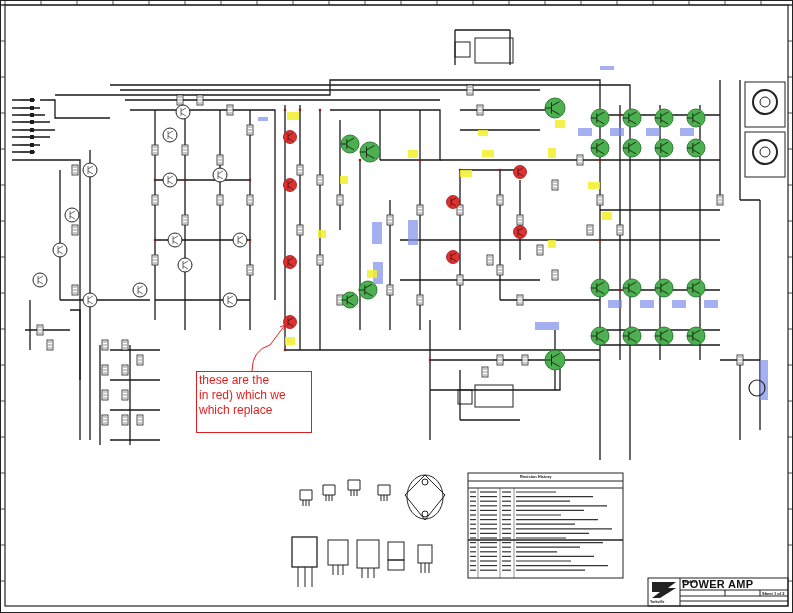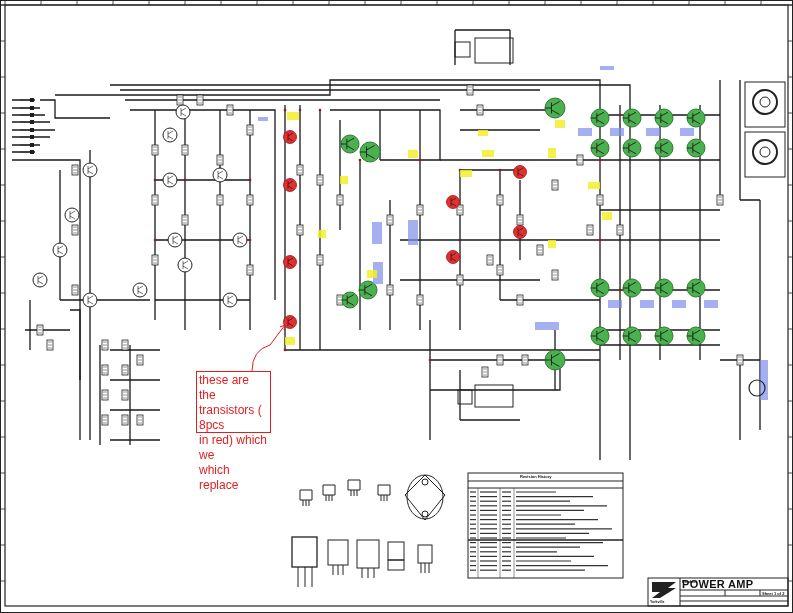--- a/index.html
+++ b/index.html
@@ -1,19 +1,19 @@
 <!DOCTYPE html>
 <html><head>
 <meta charset="utf-8">
 <style>
   html,body{margin:0;padding:0;background:#fff;}
   body{width:793px;height:613px;overflow:hidden;position:relative;font-family:"Liberation Sans",sans-serif;}
   #sch{position:absolute;left:0;top:0;width:793px;height:613px;}
   .w{stroke:#1a1a1a;stroke-width:1.3;fill:none;}
-  .annot{position:absolute;left:196px;top:371px;width:75px;height:62px;border:1.5px solid #e02020;
+  .annot{position:absolute;left:196px;top:371px;width:116px;height:62px;border:1.5px solid #e02020;
     color:#e02020;font-size:12px;line-height:15px;padding:1px 2px;box-sizing:border-box;background:#fff;}
   .annot span{display:block;}
   .tb-title{position:absolute;left:682px;top:578px;font-size:11px;font-weight:bold;color:#111;letter-spacing:0.3px;}
   .tb-small{position:absolute;font-size:4px;color:#111;font-weight:bold;}
 </style>
 </head>
 <body>
 
 <svg id="sch" viewBox="0 0 793 613" xmlns="http://www.w3.org/2000/svg">
 
@@ -558,21 +558,20 @@
     <line x1="725" y1="590" x2="725" y2="596" stroke="#222"></line>
     <line x1="760" y1="590" x2="760" y2="596" stroke="#222"></line>
     <g>
       <path d="M652,582 h24 l-8,6 h8 l-16,10 h-8 l8,-6 h-8 z" fill="#222"></path>
     </g>
   </g>
 </svg>
 
 <div class="annot">
   <span>these are the</span>
-  <span>transistors ( 8pcs</span>
   <span>in red) which we</span>
   <span>which replace</span>
 </div>
 
 <div class="tb-small" style="left:682px;top:579px;">Product</div>
 <div class="tb-title">POWER AMP</div>
 <div class="tb-small" style="left:762px;top:591px;">Sheet 1 of 2</div>
 <div class="tb-small" style="left:650px;top:600px;font-size:3.5px;">Yorkville</div>
 <div class="tb-small" style="left:520px;top:474px;">Revision History</div>
 

